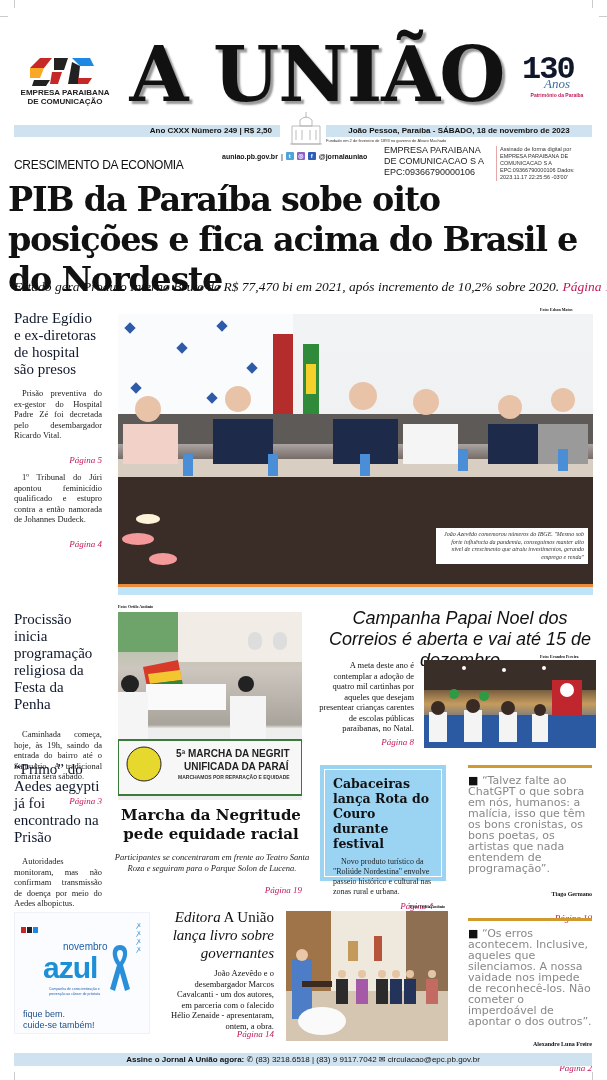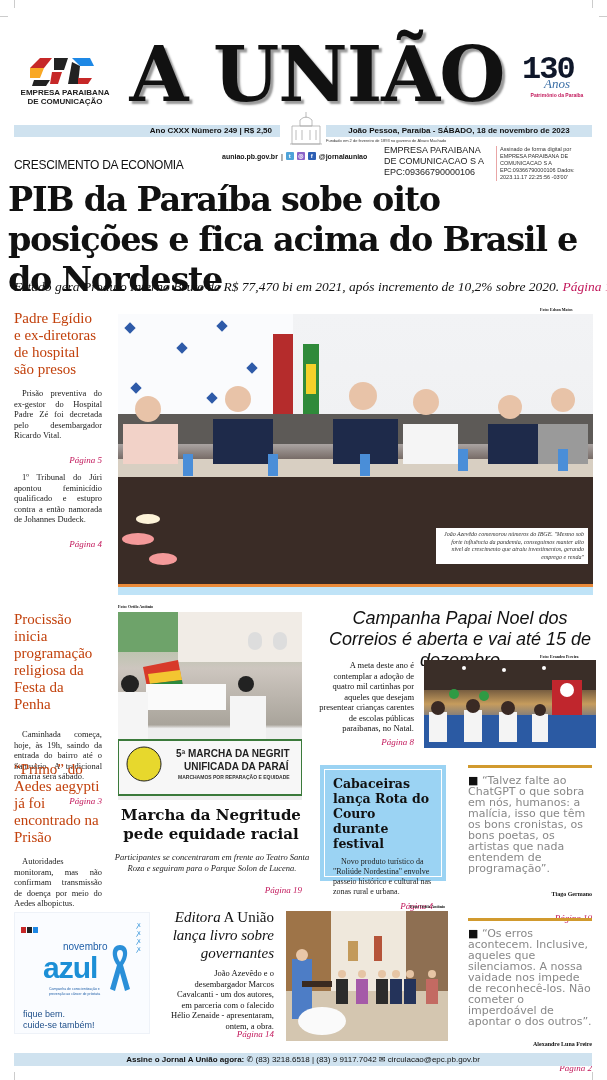--- a/index.html
+++ b/index.html
@@ -24,21 +24,21 @@
 #social{left:222px;top:152px;font-size:7px;font-weight:bold;display:flex;align-items:center;gap:3px}
 .sico{width:8px;height:8px;border-radius:1px;display:inline-block;color:#fff;font-size:6px;text-align:center;line-height:8px}
 #signer{left:384px;top:145px;width:110px;font-size:9px;line-height:11px;color:#222}
 #signer-box{left:496px;top:146px;width:100px;font-size:5.5px;line-height:7px;color:#333;border-left:1px solid #e9a6a6;padding-left:3px}
 
 #kicker{left:14px;top:158px;font-size:12px;font-weight:normal;letter-spacing:-0.3px}
 #headline{left:8px;top:180px;width:590px;font-family:"DejaVu Serif",serif;font-weight:bold;font-size:33.5px;line-height:40px;letter-spacing:-1.3px}
 #deck{left:14px;top:279px;width:590px;font-family:"Liberation Serif",serif;font-style:italic;font-size:13.5px;white-space:nowrap}
 #deck-pg{color:#c2185b}
 
-.lc-h{font-family:"Liberation Serif",serif;font-size:15px;line-height:17px;color:#c2410c}
+.lc-h{font-family:"Liberation Serif",serif;font-size:15px;line-height:17px;color:#0f172a}
 .lc-b{font-family:"Liberation Serif",serif;font-size:8.5px;line-height:10.5px;text-indent:8px;text-align:justify;color:#222}
 .col-left{left:14px;width:88px}
 
 #main-photo{left:118px;top:314px;width:475px;height:273px;background:linear-gradient(#f2f3f5 0,#f0f1f3 40%,#4a3a33 58%,#3b2e28 100%);overflow:hidden}
 #credit1{left:540px;top:307px;font-size:4px;font-weight:bold}
 #caption-main{left:436px;top:528px;width:152px;background:#fff;padding:3px 4px;font-family:"Liberation Serif",serif;font-style:italic;font-size:6px;line-height:7.5px;text-align:right;color:#333}
 
 #marcha-photo{left:118px;top:612px;width:184px;height:188px;background:linear-gradient(#9ac08d 0,#cdc6bf 30%,#a9a49b 60%,#eee 62%,#eee 100%);overflow:hidden}
 #marcha-h{left:118px;top:806px;width:186px;text-align:center;font-family:"DejaVu Serif",serif;font-weight:bold;font-size:15px;line-height:19px}
 #marcha-sub{left:112px;top:852px;width:200px;text-align:center;font-family:"Liberation Serif",serif;font-style:italic;font-size:8.5px;line-height:11px;color:#222}

